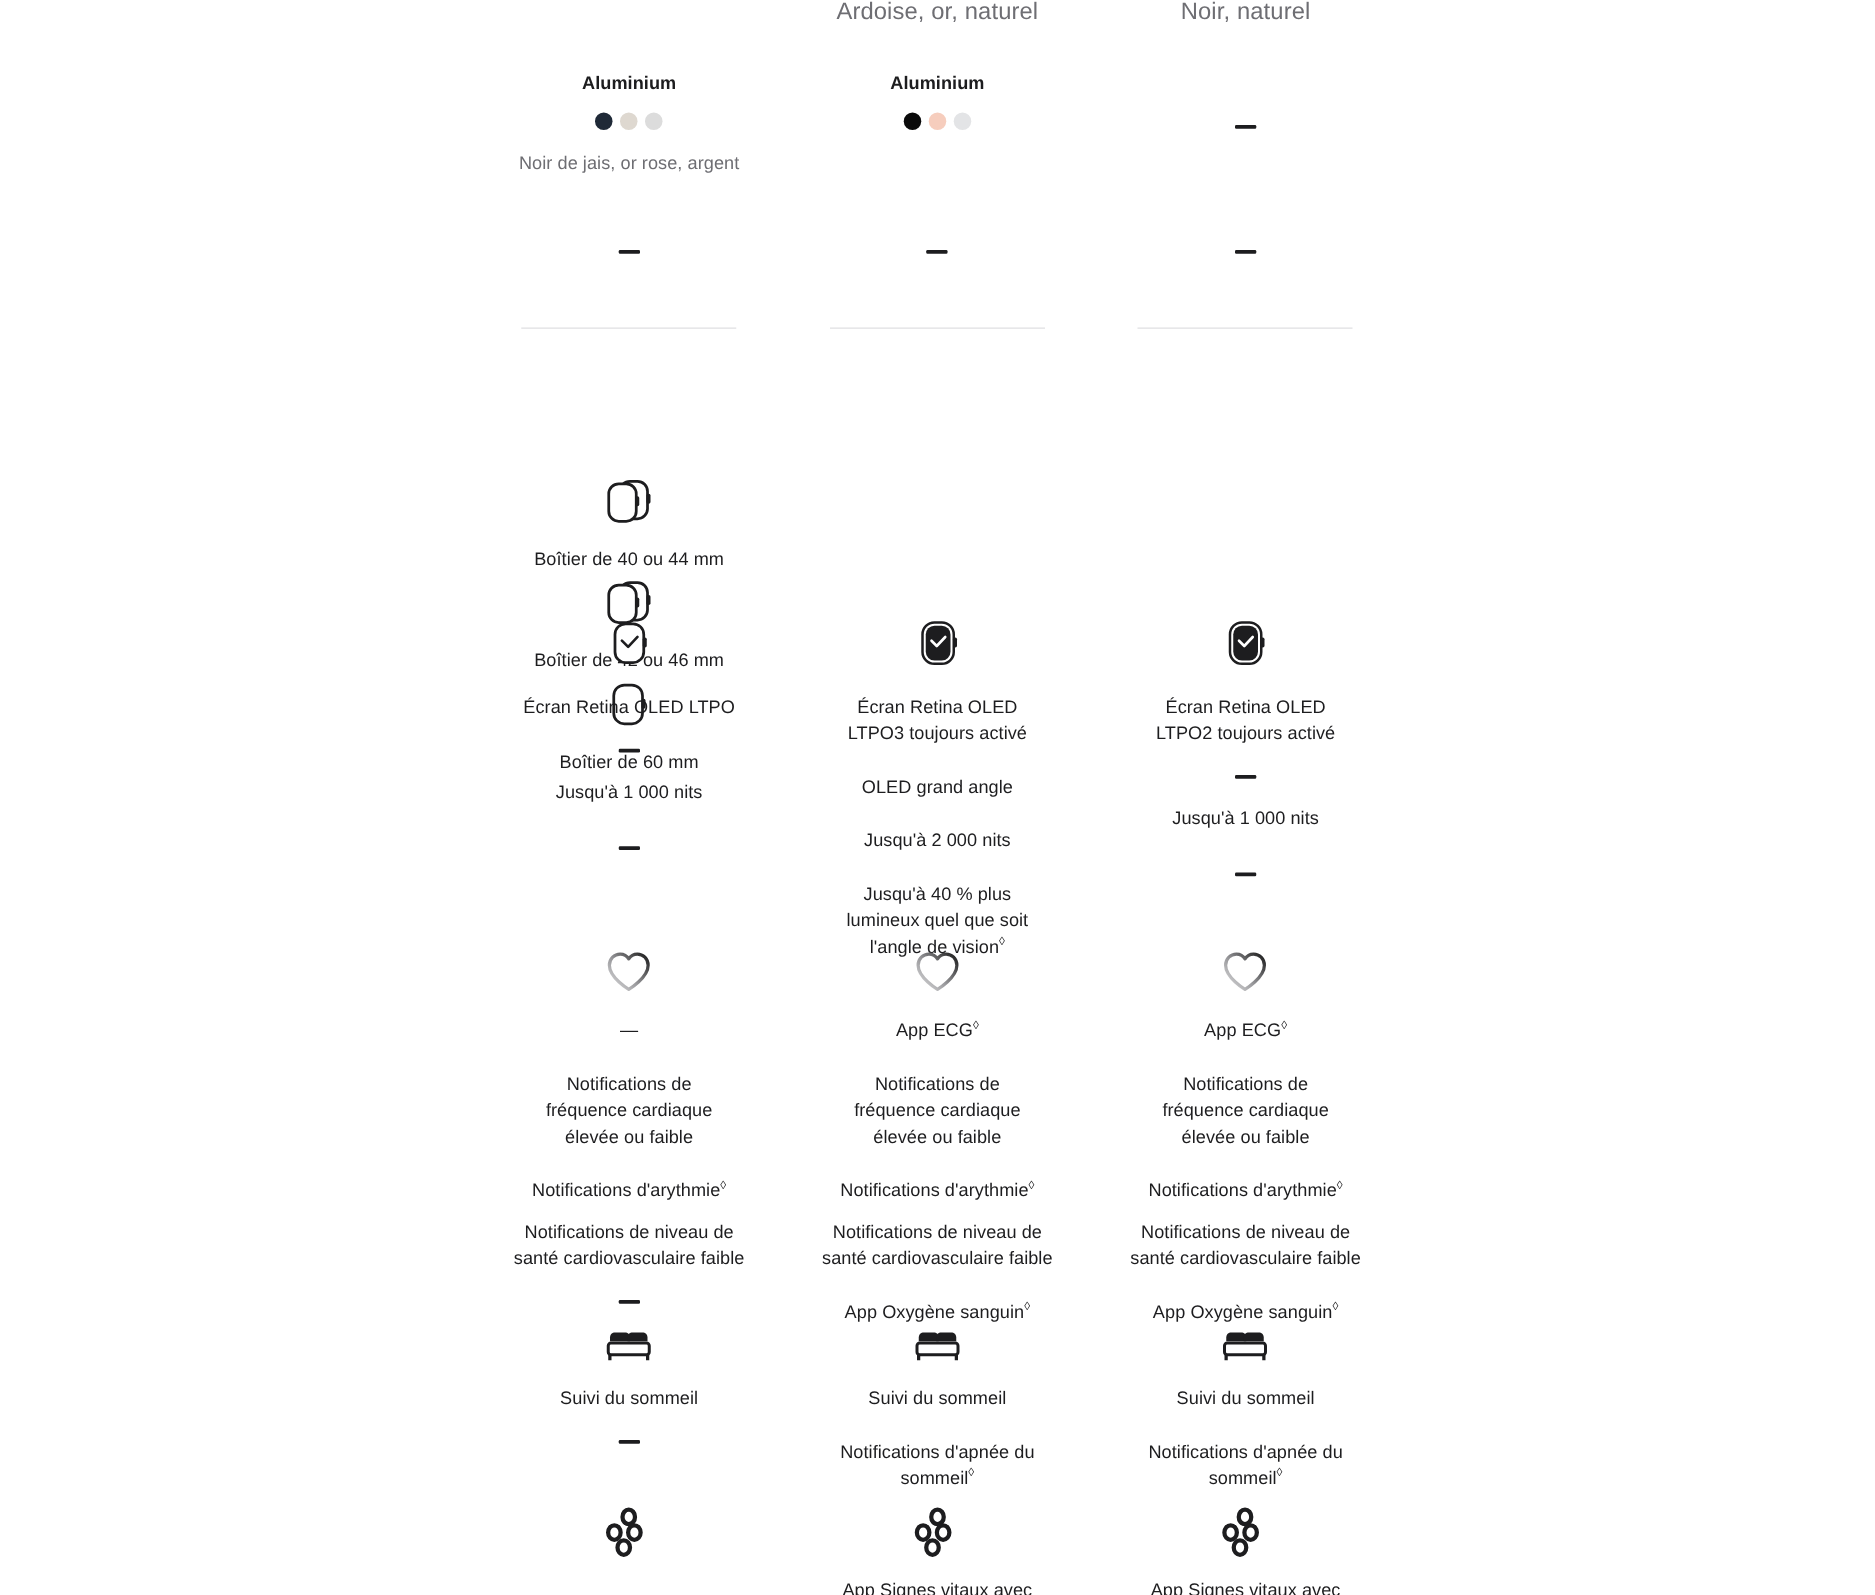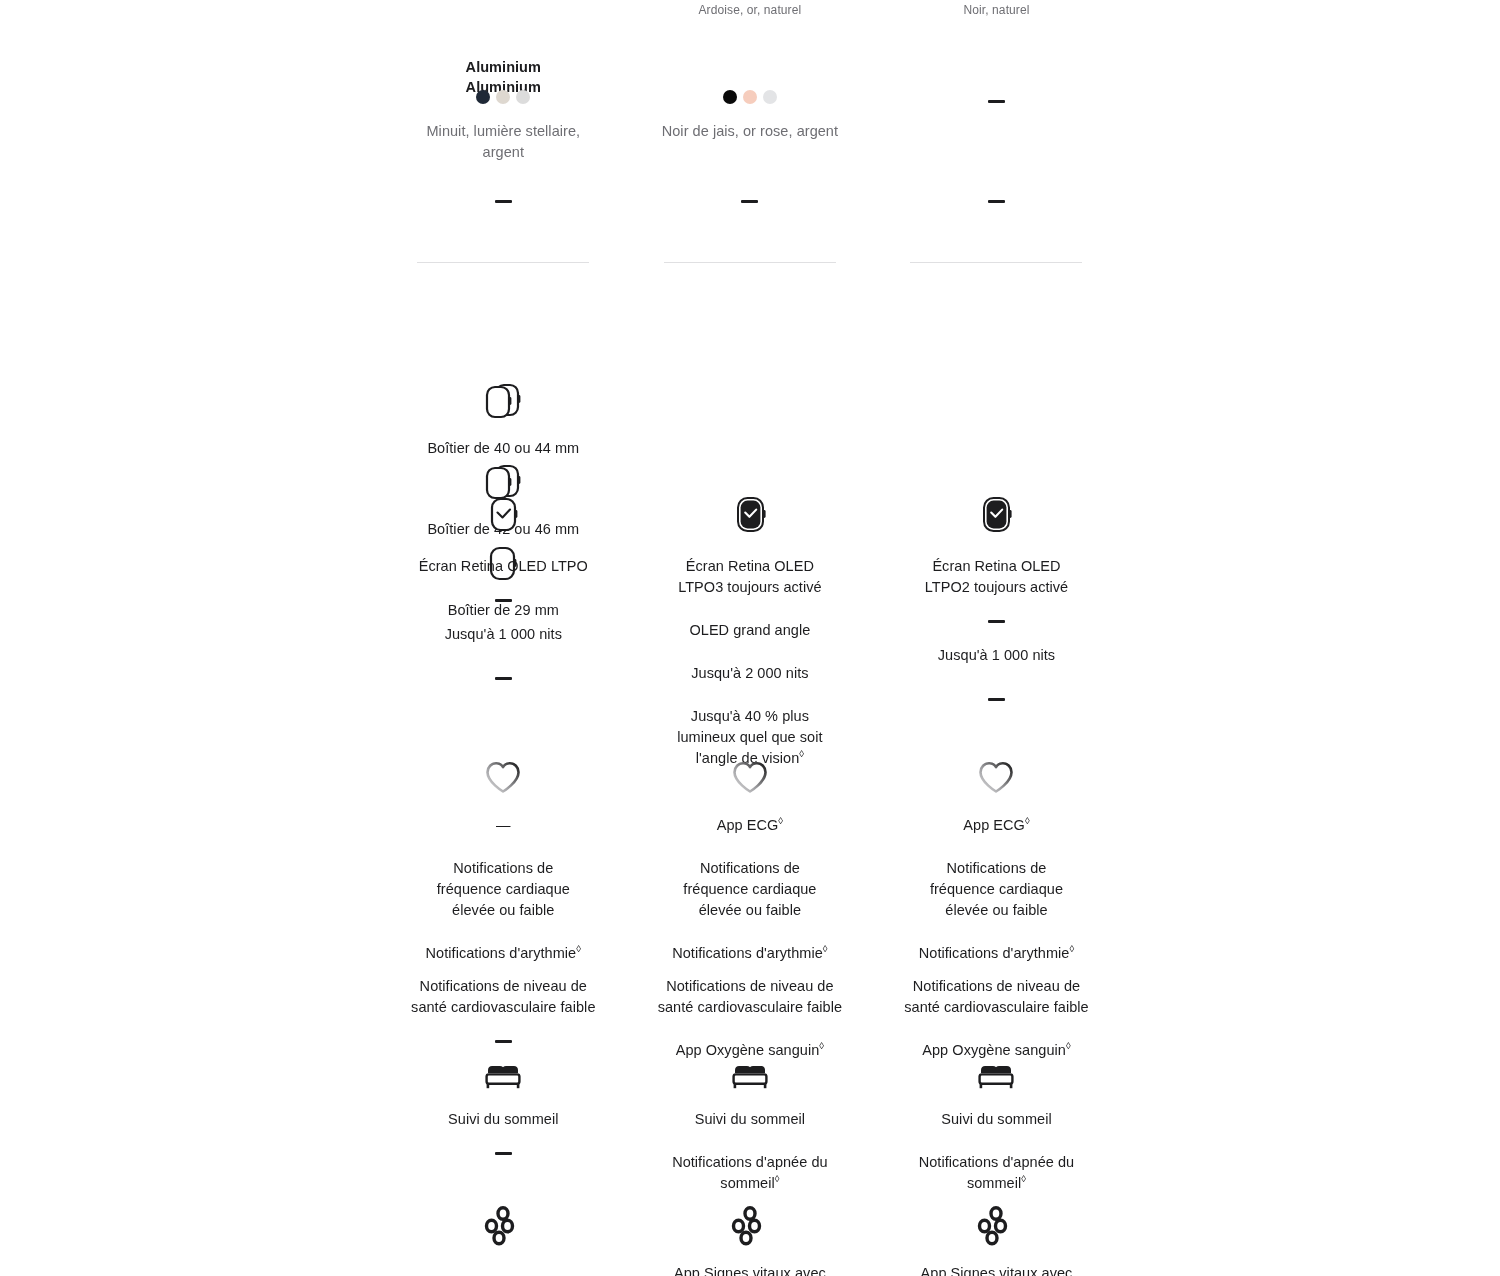--- a/index.html
+++ b/index.html
@@ -23,21 +23,21 @@
   }
   .col {
     width: 246.6px;
     display: flex;
     flex-direction: column;
     align-items: center;
     text-align: center;
   }
 
   .finish-colors-line {
-    font-size: 12px;
+    font-size: 19px;
     line-height: 20px;
     color: #6e6e73;
     letter-spacing: .1px;
   }
 
   .material-title {
     font-size: 14.5px;
     font-weight: 700;
     line-height: 20px;
     color: #1d1d1f;
@@ -119,21 +119,21 @@
       <span class="finish-colors-line"></span>
     </div>
     <div class="col">
       <span class="finish-colors-line">Ardoise, or, naturel</span>
     </div>
     <div class="col">
       <span class="finish-colors-line">Noir, naturel</span>
     </div>
   </div>
 
-  <div class="row" style="top:57px;flex-direction:column;">
+  <div class="row" style="top:57px;">
     <div class="col">
       <span class="material-title">Aluminium</span>
     </div>
     <div class="col">
       <span class="material-title">Aluminium</span>
     </div>
     <div class="col">
       <span class="material-title"></span>
     </div>
   </div>
@@ -152,23 +152,20 @@
         <span class="swatch" style="background:#f6cdbd"></span>
         <span class="swatch" style="background:#e3e4e6"></span>
       </div>
     </div>
     <div class="col">
       <span class="dash" style="margin-top:10px"></span>
     </div>
   </div>
 
   <div class="row" style="top:121px;">
-    <div class="col">
-      <div class="cell-text muted" style="width:170px">Minuit, lumière stellaire, argent</div>
-    </div>
     <div class="col">
       <div class="cell-text muted" style="width:200px">Noir de jais, or rose, argent</div>
     </div>
     <div class="col">
       <div class="cell-text muted"></div>
     </div>
   </div>
 
   <div class="row" style="top:200px;">
     <div class="col">
@@ -220,21 +217,21 @@
       <div class="cell-text gap-14">Boîtier de 42 ou 46 mm</div>
     </div>
 
     <div class="col">
       <div class="icon-wrap">
         <svg width="50" height="46" viewBox="0 0 50 46" fill="none">
           <rect x="13" y="8" width="23" height="31" rx="8.5" stroke="#1d1d1f" stroke-width="2.2" fill="#ffffff"></rect>
           <rect x="35.2" y="19" width="3.2" height="8" rx="1.4" fill="#1d1d1f"></rect>
         </svg>
       </div>
-      <div class="cell-text gap-14">Boîtier de 29 mm</div>
+      <div class="cell-text gap-14">Boîtier de 60 mm</div>
     </div>
   </div>
 
   <div class="row" style="top:492px;">
 
     <div class="col">
       <div class="icon-wrap">
         <svg width="46" height="46" viewBox="0 0 46 46" fill="none">
           <rect x="12" y="7" width="23" height="31" rx="8.5" stroke="#1d1d1f" stroke-width="2.2" fill="#ffffff"></rect>
           <rect x="34.2" y="18" width="3.2" height="8" rx="1.4" fill="#1d1d1f"></rect>

